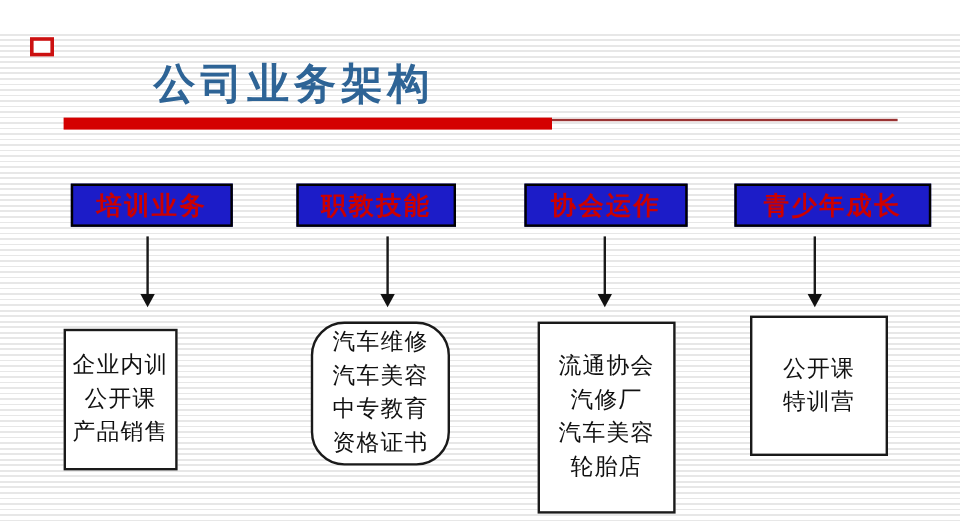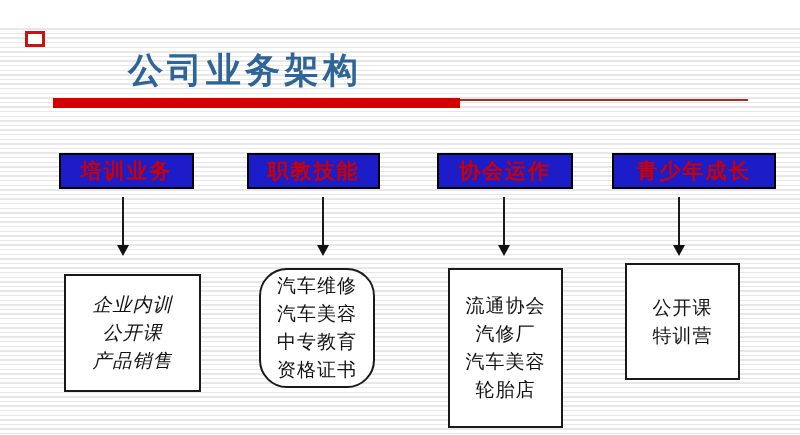--- a/index.html
+++ b/index.html
@@ -61,21 +61,21 @@
   .arr3{left:503px;}
   .arr4{left:678px;}
   .cbox{
     position:absolute;background:#ffffff;
     border:2px solid #1a1a1a;box-sizing:border-box;
     display:flex;flex-direction:column;
     align-items:center;justify-content:center;
     color:#111111;font-size:19px;line-height:28px;
     letter-spacing:1px;white-space:nowrap;
   }
-  .cbox1{left:64px;top:249px;width:137px;height:118px;font-style:italic;}
+  .cbox1{left:53px;top:249px;width:95px;height:118px;}
   .cbox2{left:259px;top:243px;width:116px;height:120px;border-radius:28px;}
   .cbox3{left:448px;top:243px;width:115px;height:160px;}
   .cbox4{left:625px;top:238px;width:115px;height:117px;}
   .footer-bar{
     position:absolute;left:0;bottom:0;
     width:800px;height:9px;
     background:linear-gradient(90deg,#3a57b5 0%,#1b2a70 45%,#14205e 70%,#2c3f9f 100%);
     border-top:1px solid #9aa6d6;
   }
   .footer-text{

